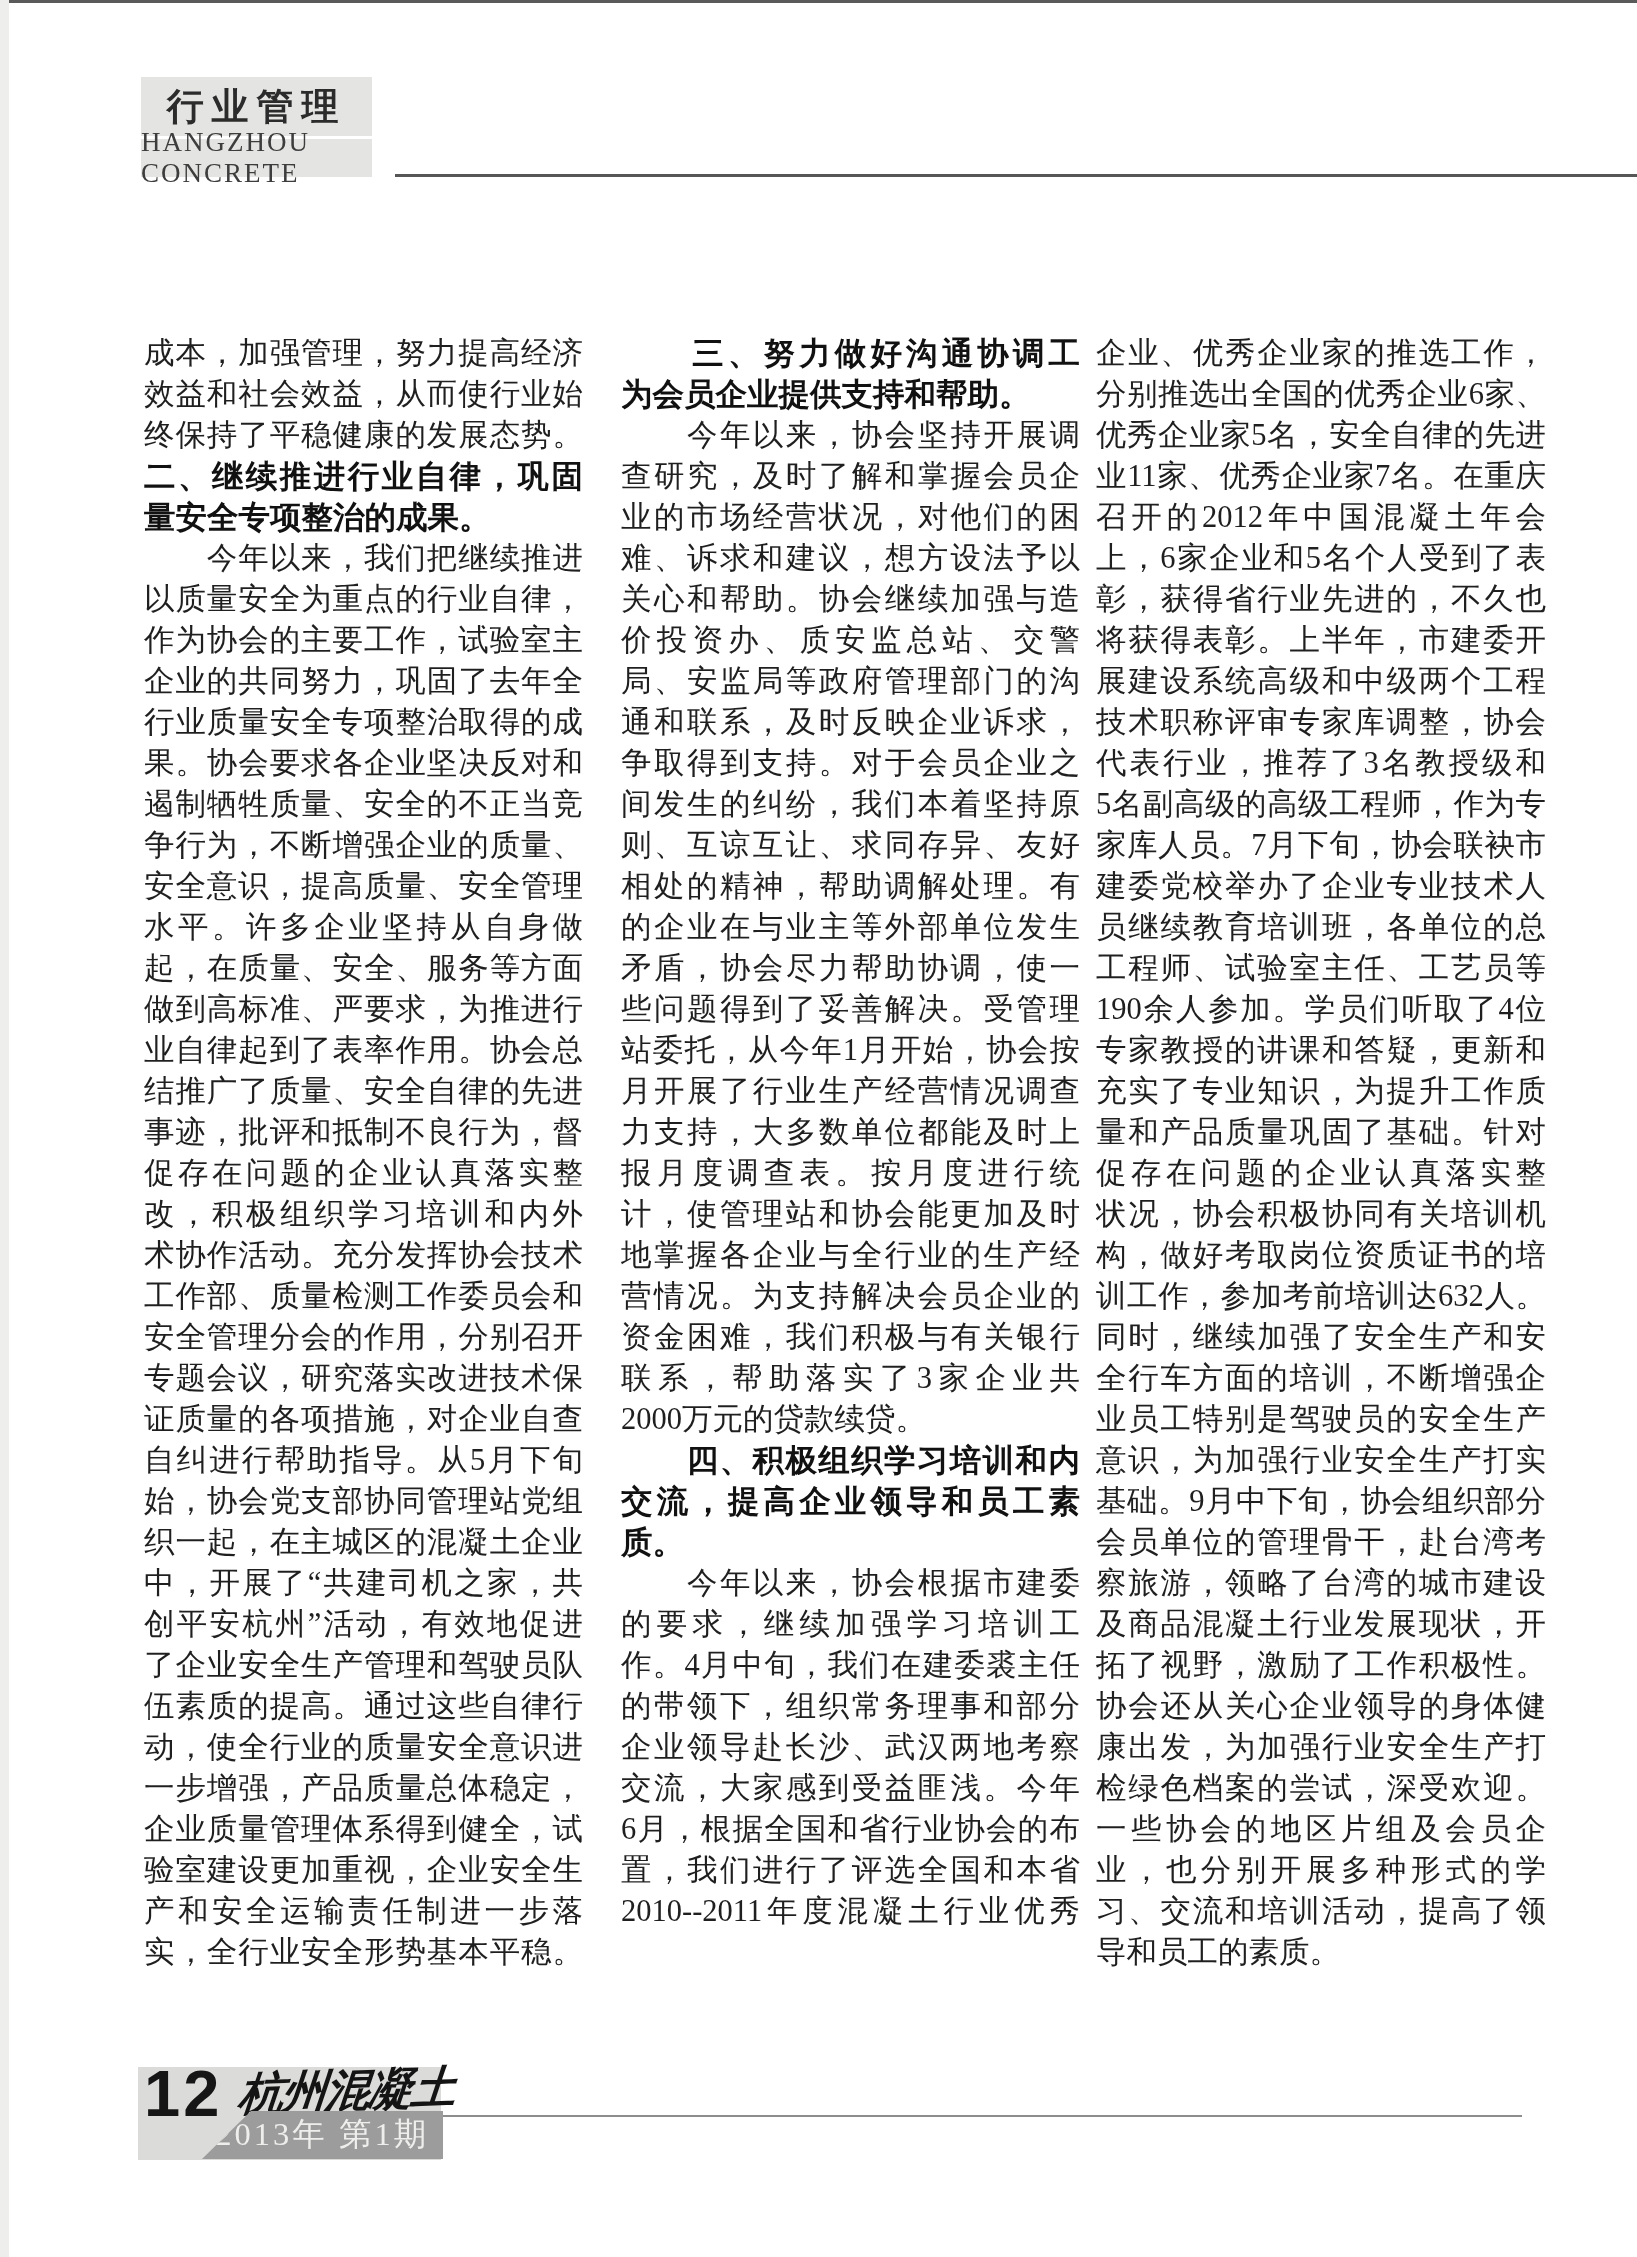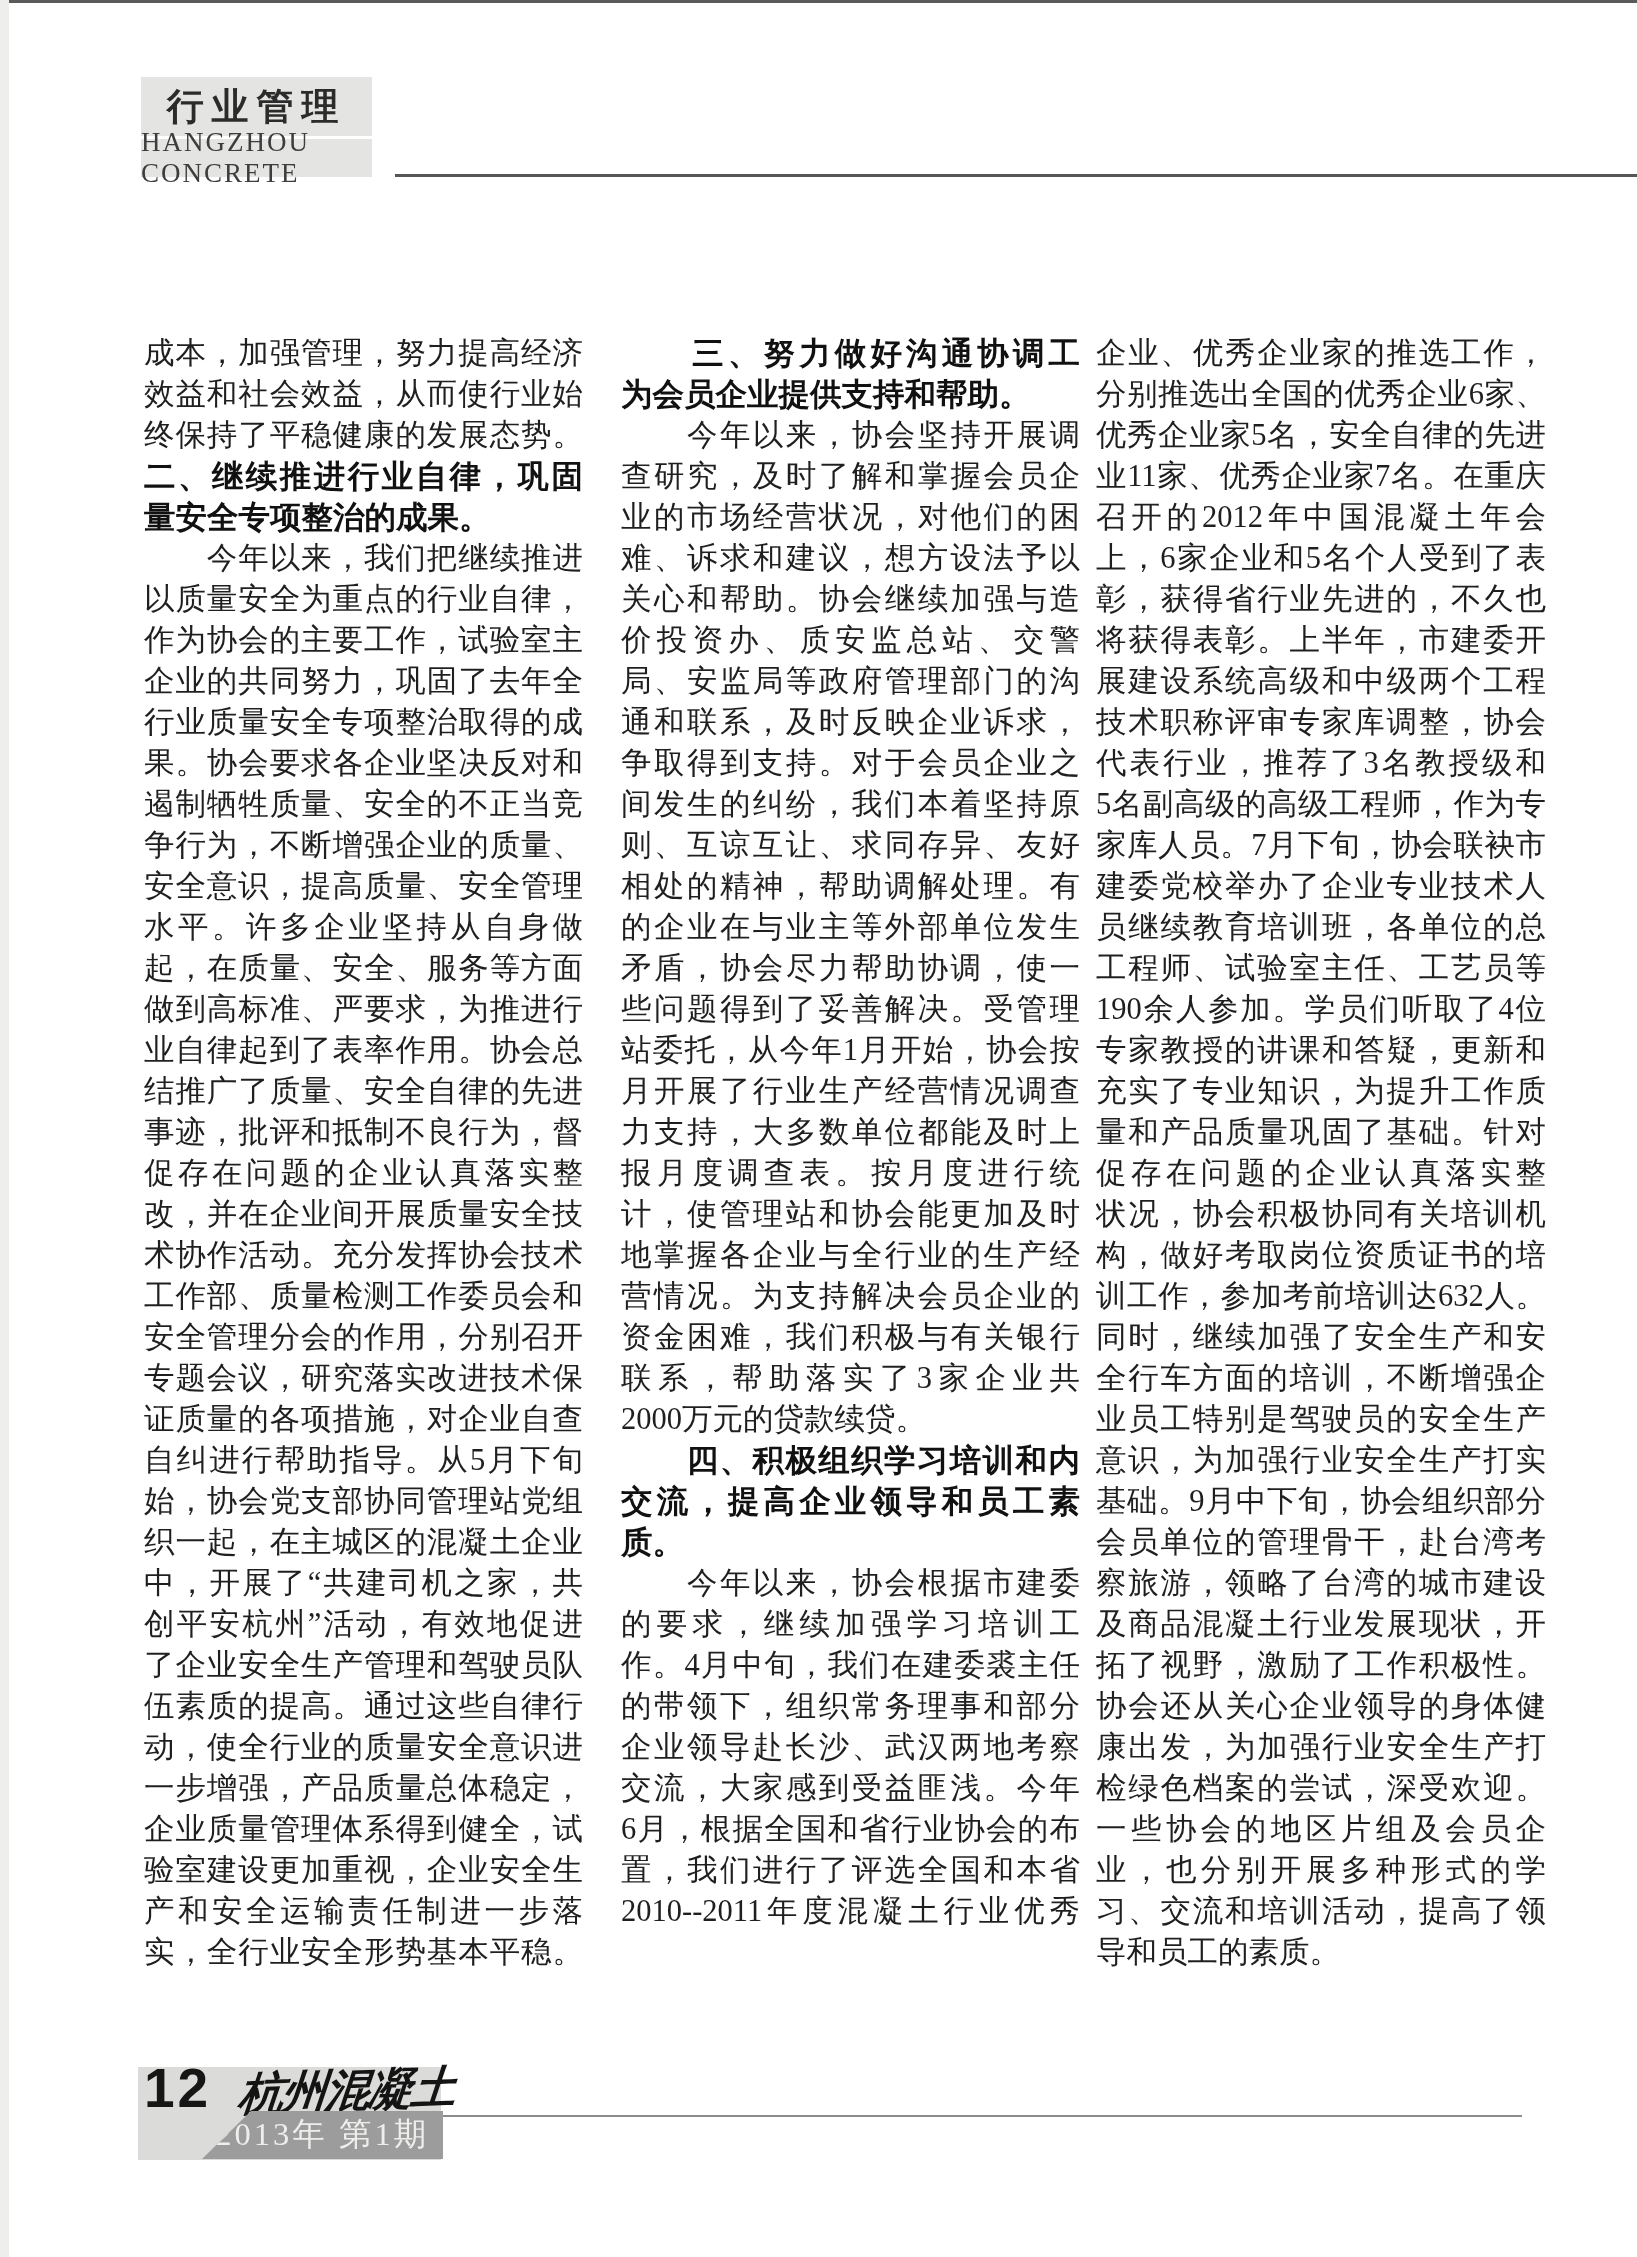--- a/index.html
+++ b/index.html
@@ -35,21 +35,21 @@
   }
   .line.bold{
     font-weight:bold;font-size:31.5px;color:#111;
     font-family:"Liberation Sans","DejaVu Sans",sans-serif;
   }
   .line.nj{text-align-last:left;}
 
   
   .footer-box{position:absolute;left:138px;top:2067px;width:303px;height:93px;background:#dbdbd9;}
   .page-num{
-    position:absolute;left:144px;top:2061px;font-size:55px;line-height:1;font-weight:bold;color:#161616;
+    position:absolute;left:144px;top:2061px;font-size:65px;line-height:1;font-weight:bold;color:#161616;
     font-family:"Liberation Sans","DejaVu Sans",sans-serif;letter-spacing:3px;
   }
   .footer-logo{
     position:absolute;left:239px;top:2063px;width:207px;height:57px;
     font-size:45px;line-height:57px;font-weight:bold;font-style:italic;color:#141414;
     transform:skewX(-7deg) rotate(-2deg);letter-spacing:-2px;white-space:nowrap;
     font-family:"Liberation Serif","DejaVu Serif",serif;
   }
   .footer-band{
     position:absolute;left:202px;top:2111px;width:241px;height:48px;background:#9c9c9c;
@@ -88,21 +88,21 @@
       <div class="line">遏制牺牲质量、安全的不正当竞</div>
       <div class="line">争行为，不断增强企业的质量、</div>
       <div class="line">安全意识，提高质量、安全管理</div>
       <div class="line">水平。许多企业坚持从自身做</div>
       <div class="line">起，在质量、安全、服务等方面</div>
       <div class="line">做到高标准、严要求，为推进行</div>
       <div class="line">业自律起到了表率作用。协会总</div>
       <div class="line">结推广了质量、安全自律的先进</div>
       <div class="line">事迹，批评和抵制不良行为，督</div>
       <div class="line">促存在问题的企业认真落实整</div>
-      <div class="line">改，并在企业间开展质量安全技</div>
+      <div class="line">改，积极组织学习培训和内外</div>
       <div class="line">术协作活动。充分发挥协会技术</div>
       <div class="line">工作部、质量检测工作委员会和</div>
       <div class="line">安全管理分会的作用，分别召开</div>
       <div class="line">专题会议，研究落实改进技术保</div>
       <div class="line">证质量的各项措施，对企业自查</div>
       <div class="line">自纠进行帮助指导。从5月下旬开</div>
       <div class="line">始，协会党支部协同管理站党组</div>
       <div class="line">织一起，在主城区的混凝土企业</div>
       <div class="line">中，开展了“共建司机之家，共</div>
       <div class="line">创平安杭州”活动，有效地促进</div>

